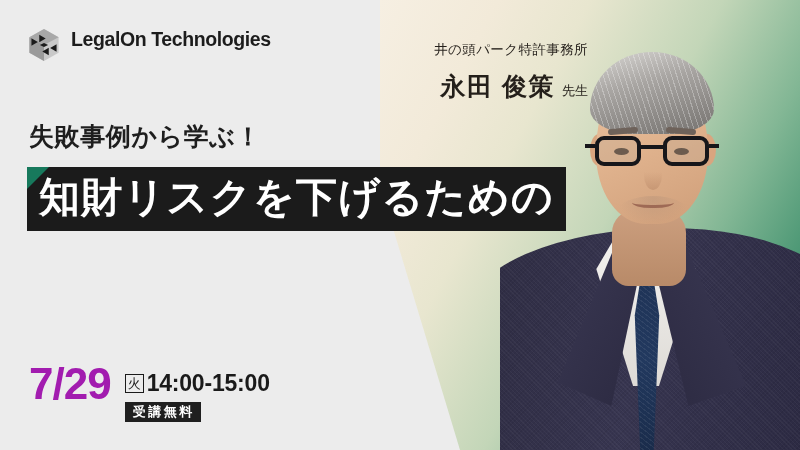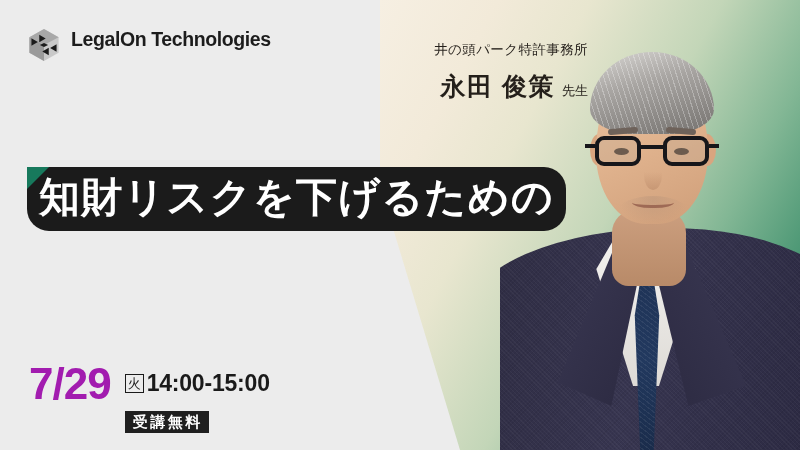--- a/index.html
+++ b/index.html
@@ -264,21 +264,20 @@
     left: 27px;
     background: #1b1b1b;
     color: #ffffff;
     font-size: 41px;
     font-weight: bold;
     letter-spacing: 1.2px;
     line-height: 1;
     padding: 10px 12px 13px 12px;
     white-space: nowrap;
     box-sizing: border-box;
-    border-radius: 22px;
   }
   .title-line.l1 { top: 167px; }
   .title-line.l2 { top: 240px; }
   .title-line.l1::before {
     content: "";
     position: absolute;
     left: 0; top: 0;
     width: 0; height: 0;
     border-left: 22px solid #17795c;
     border-bottom: 22px solid transparent;
@@ -316,24 +315,24 @@
     font-weight: normal;
   }
   .time-text {
     font-size: 23px;
     font-weight: bold;
     color: #1a1a1a;
     letter-spacing: -0.2px;
   }
   .free-badge {
     display: inline-block;
-    margin-top: 14px;
+    margin-top: 5px;
     background: #1f1f1f;
     color: #ffffff;
-    font-size: 15px;
+    font-size: 13px;
     font-weight: bold;
     letter-spacing: 2.5px;
     padding: 3px 6px 4px 8px;
     line-height: 1;
   }
 </style>
 </head>
 <body>
 
 <div id="banner">
@@ -385,20 +384,21 @@
   </div>
 
   <div class="speaker">
     <div class="speaker-org">井の頭パーク特許事務所</div>
     <div class="speaker-name-row">
       <span class="speaker-name">永田 俊策</span>
       <span class="speaker-honorific">先生</span>
     </div>
   </div>
 
+  <div class="kicker">失敗事例から学ぶ！</div>
   <div class="title-line l1">知財リスクを下げるための</div>
 
   <div class="footer">
     <div class="date-big">7/29</div>
     <div class="date-right">
       <div class="time-row">
         <span class="dow-box">火</span>
         <span class="time-text">14:00-15:00</span>
       </div>
       <div class="free-badge">受講無料</div>

